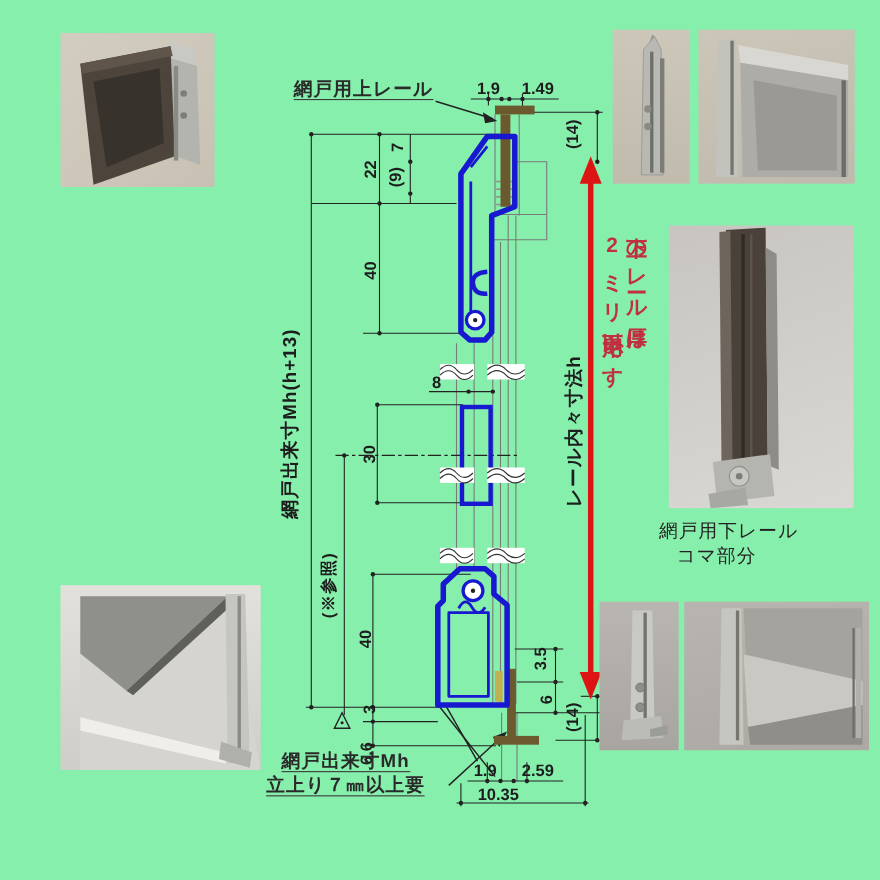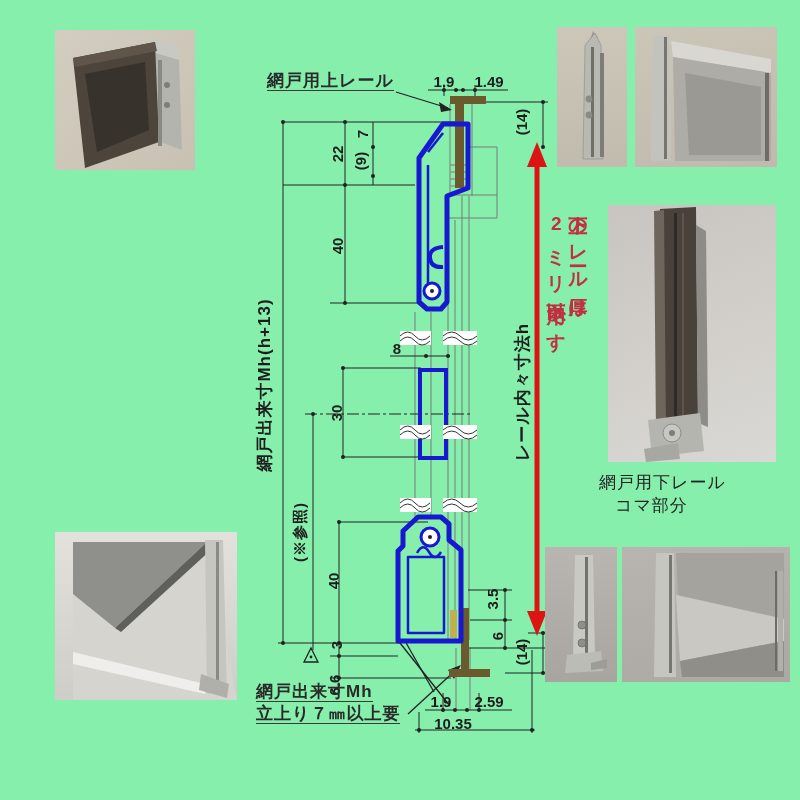--- a/index.html
+++ b/index.html
@@ -300,21 +300,21 @@
   <div class="lbl rot" style="left:521px;top:652px;">(14)</div>
 
   <div class="lbl rot big" style="left:264px;top:385px;">網戸出来寸Mh(h+13)</div>
   <div class="lbl rot mid" style="left:299px;top:532px;">(※参照)</div>
   <div class="lbl rot big" style="left:522px;top:392px;">レール内々寸法h</div>
 
   <div class="vtext" style="left:567px;top:200px;">上下のレール厚は</div>
   <div class="vtext" style="left:545px;top:213px;">2ミリ以下用です</div>
 
   <div class="lbl note" style="left:256px;top:683px;">網戸出来寸Mh</div>
-  <div class="lbl note" style="left:256px;top:705px;text-align:right;">立上り７㎜以上要</div>
+  <div class="lbl note" style="left:242px;top:705px;text-align:right;">立上り７㎜以上要</div>
 
   <div class="lbl center" style="left:441px;top:701px;">1.9</div>
   <div class="lbl center" style="left:489px;top:701px;">2.59</div>
   <div class="lbl center" style="left:453px;top:723px;">10.35</div>
 
   <div class="cap" style="left:599px;top:472px;">網戸用下レール</div>
   <div class="cap" style="left:599px;top:495px;margin-left:16px;">コマ部分</div>
 
 </div>
 

